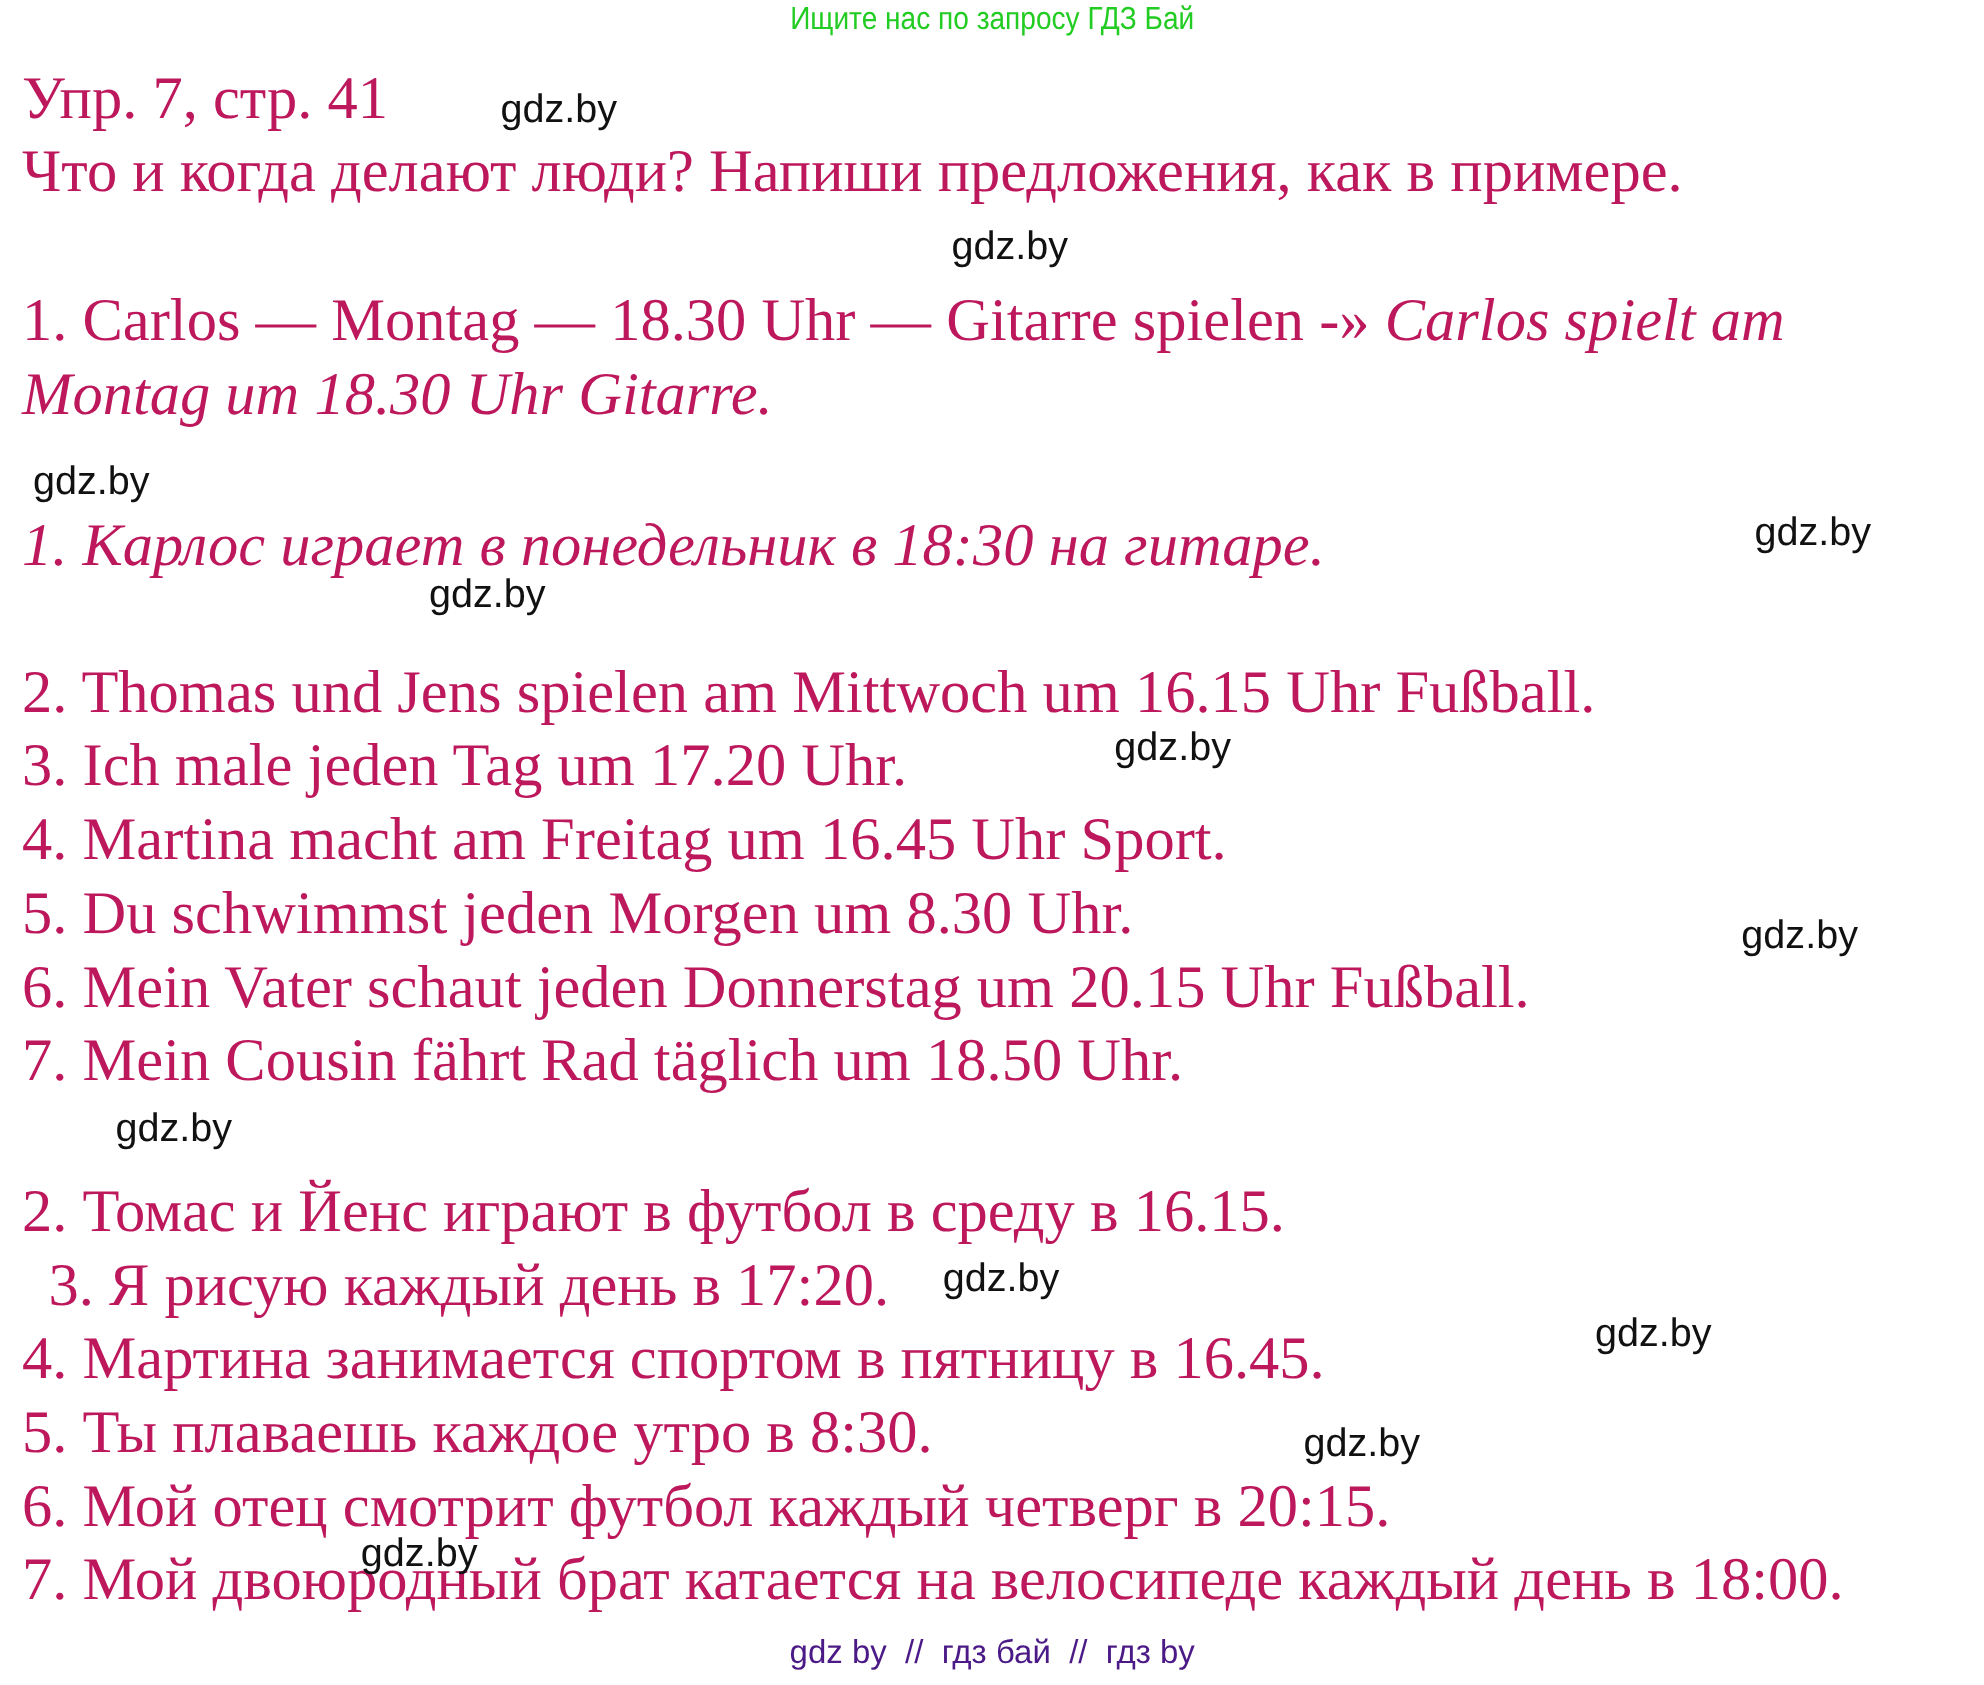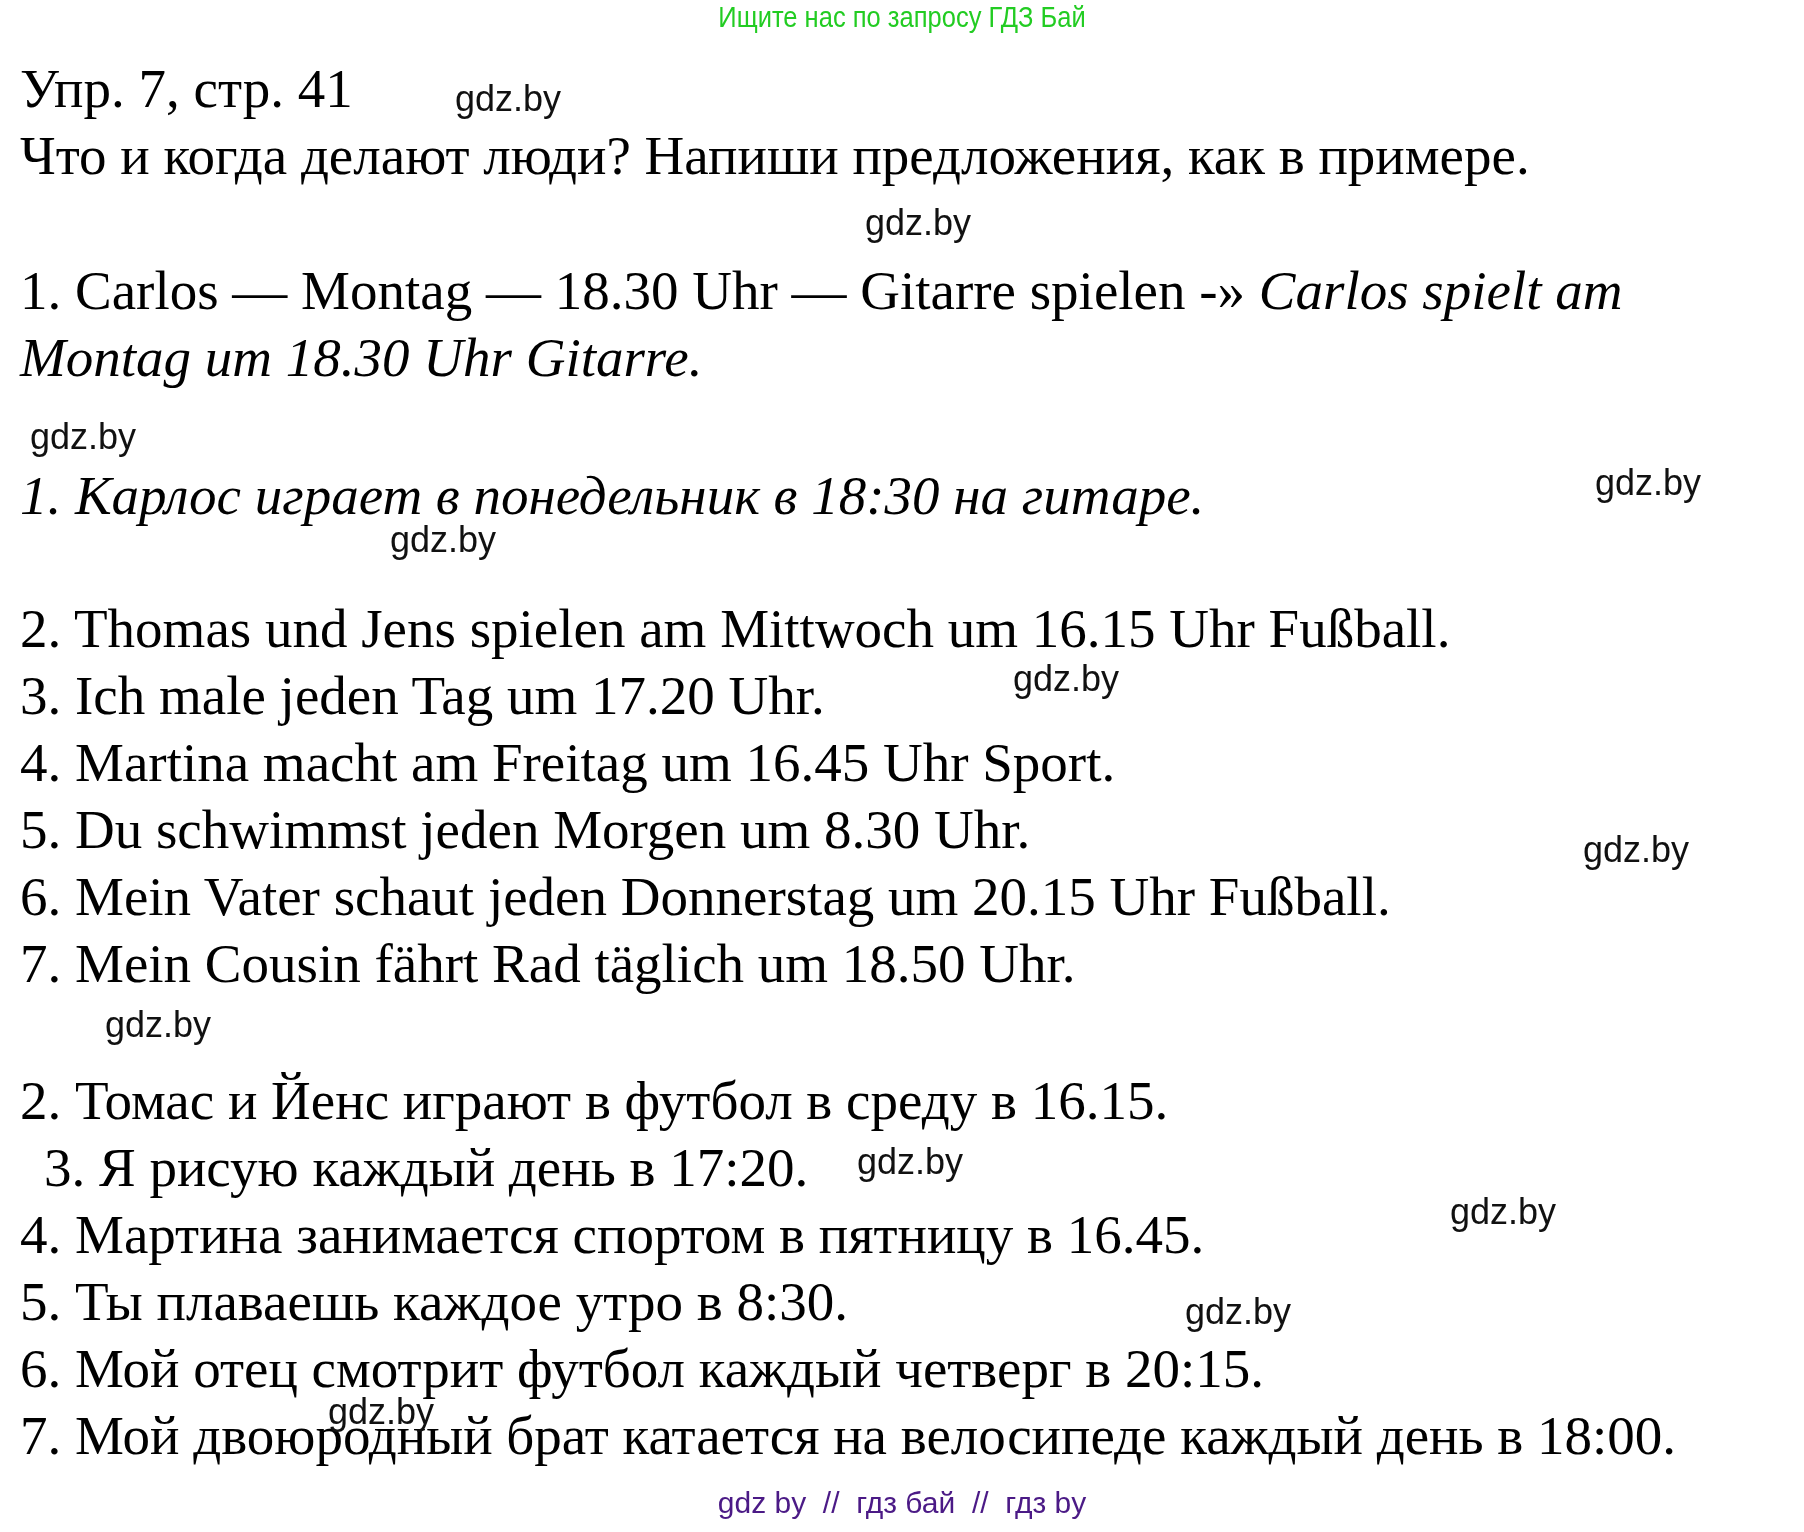--- a/index.html
+++ b/index.html
@@ -4,21 +4,21 @@
 <style>
   html, body { margin:0; padding:0; background:#ffffff; }
   body { width:1804px; height:1532px; position:relative; overflow:hidden; }
   .banner {
     position:absolute; left:0; top:0; width:1804px; text-align:center;
     font-family:"Liberation Sans", sans-serif; font-size:29px; line-height:34px;
     color:#22cc22; transform:scaleX(0.88);
   }
   .serif {
     position:absolute; left:20px; white-space:nowrap;
-    font-family:"Liberation Serif", serif; font-size:55px; line-height:62px; color:#000000;
+    font-family:"Liberation Serif", serif; font-size:55px; line-height:62px; color:#be185d;
   }
   .it { font-style:italic; }
   .wm {
     position:absolute; white-space:nowrap;
     font-family:"Liberation Sans", sans-serif; font-size:36px; line-height:30px; color:#111;
   }
   .footer {
     position:absolute; left:0; top:1485px; width:1804px; text-align:center;
     font-family:"Liberation Sans", sans-serif; font-size:30px; line-height:36px;
     color:#4b1a86; white-space:pre;

